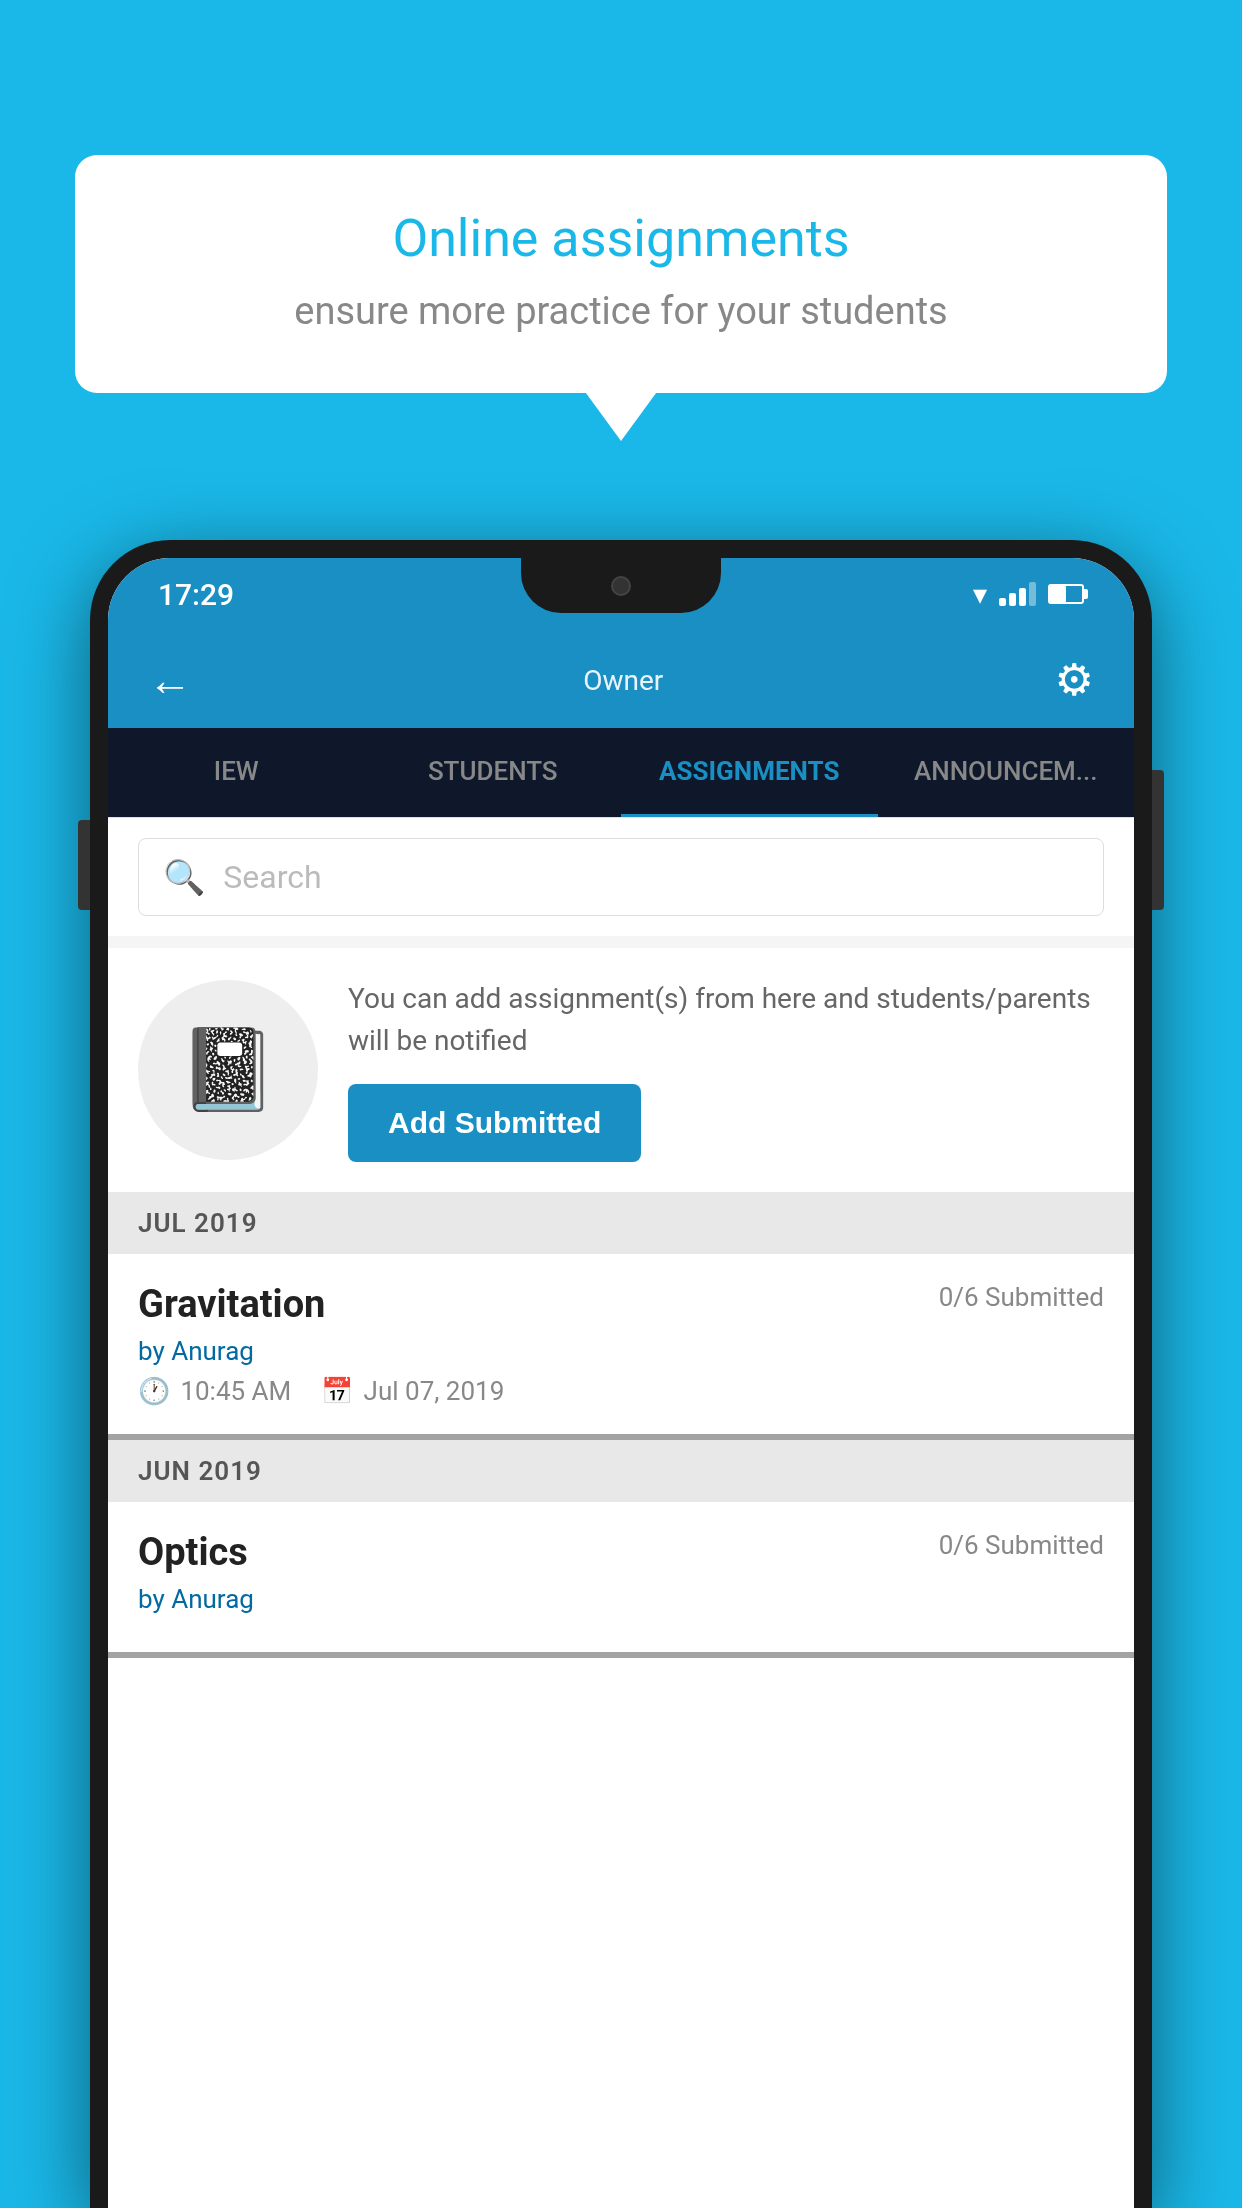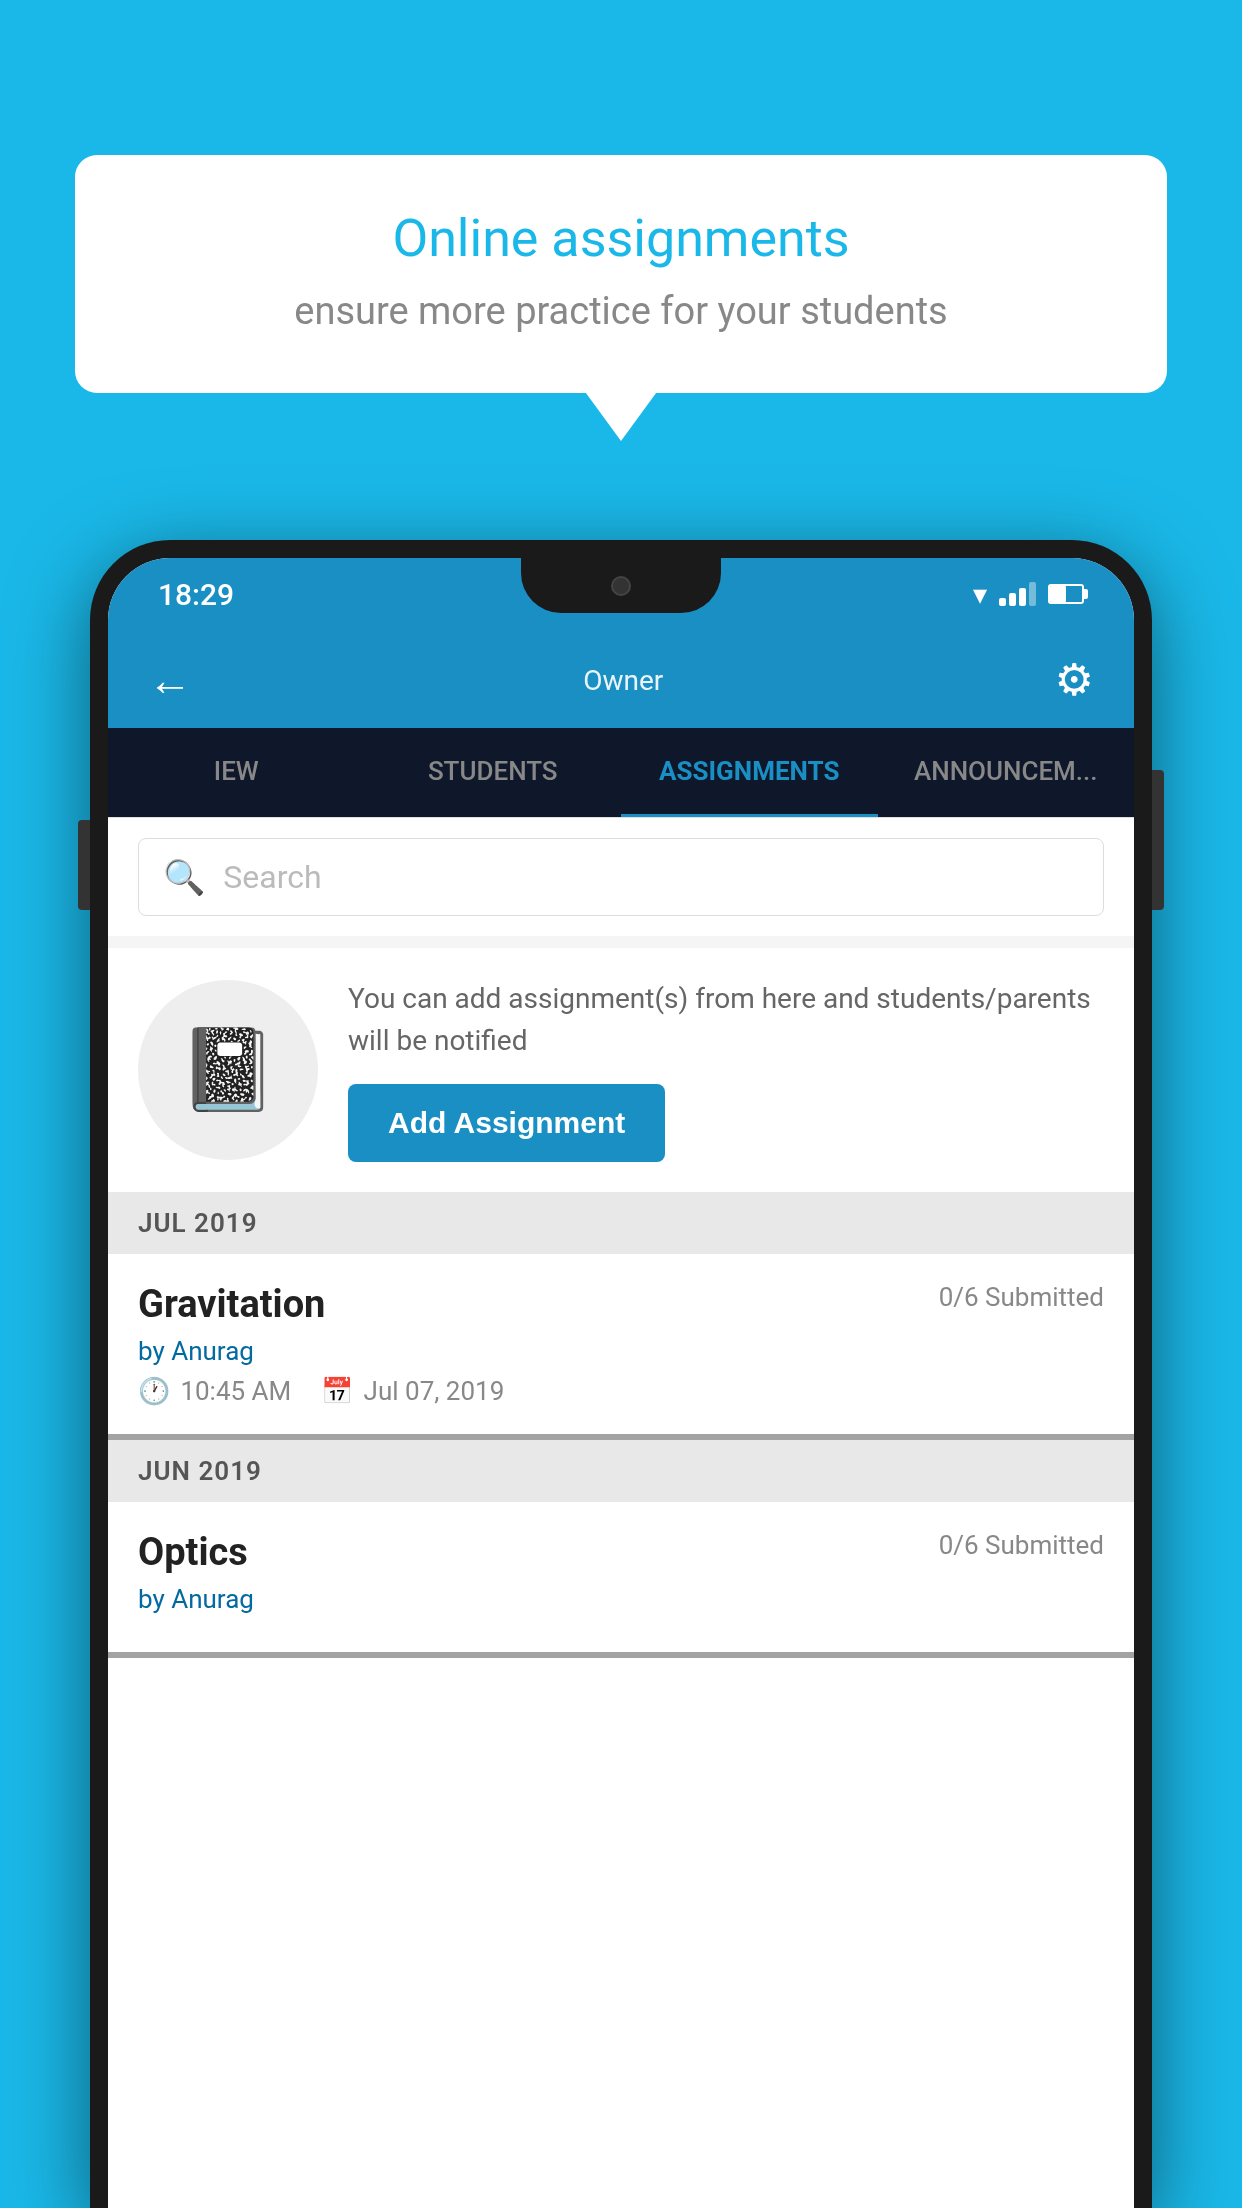--- a/index.html
+++ b/index.html
@@ -411,21 +411,21 @@
     <div class="title">Online assignments</div>
     <div class="subtitle">ensure more practice for your students</div>
   </div>
 </div>
 
 <div class="phone-container">
   <div class="phone-outer">
     <div class="phone-screen">
 
       <div class="status-bar">
-        <span class="status-time">18:29</span>
+        <span class="status-time">17:29</span>
         <div class="notch">
           <div class="camera-dot"></div>
         </div>
         <div class="status-icons">
           <span class="wifi-icon">▾</span>
           <div class="signal-bars">
             <span></span>
               <span></span>
               <span></span>
               <span></span>
@@ -459,21 +459,21 @@
             <span class="search-text">Search</span>
           </div>
         </div>
 
         <div class="promo-section">
           <div class="promo-icon-circle">
             <span class="notebook-icon">📓</span>
           </div>
           <div class="promo-content">
             <div class="promo-text">You can add assignment(s) from here and students/parents will be notified</div>
-            <button class="add-assignment-btn">Add Assignment</button>
+            <button class="add-assignment-btn">Add Submitted</button>
           </div>
         </div>
 
         <div class="section-header">
           <span>JUL 2019</span>
         </div>
         <div class="assignment-item">
           <div class="assignment-row1">
             <span class="assignment-name">Gravitation</span>
             <span class="submitted-badge">0/6 Submitted</span>

